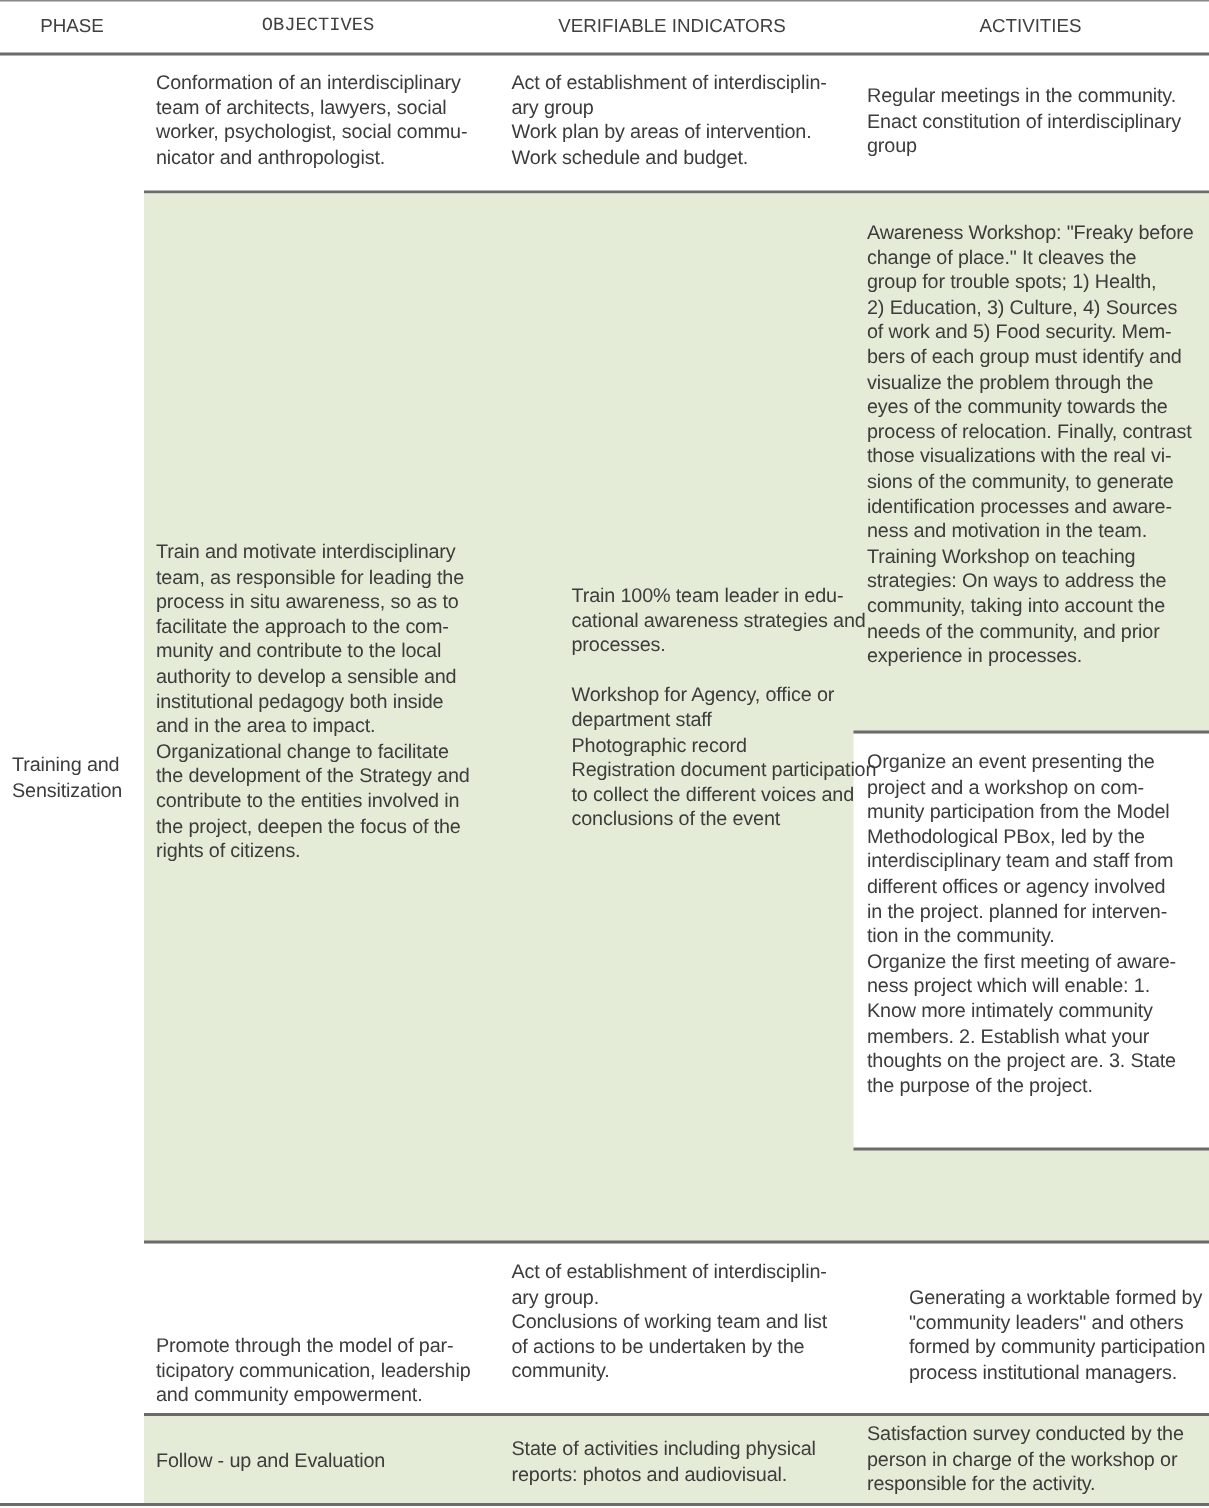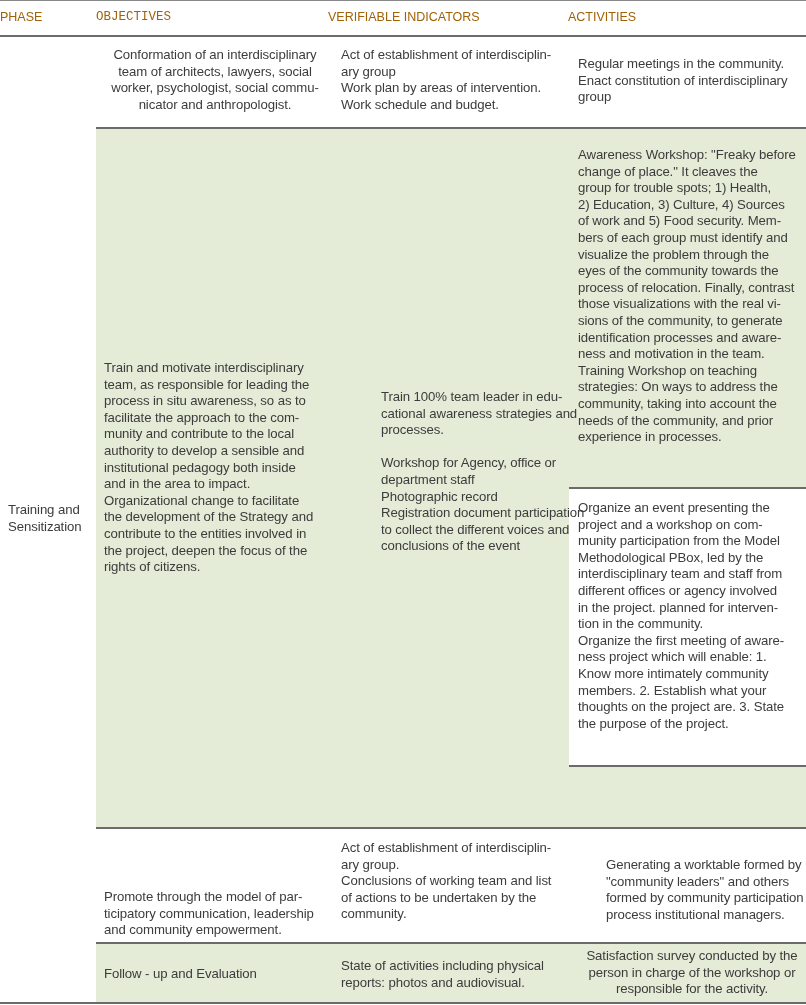--- a/index.html
+++ b/index.html
@@ -1,39 +1,39 @@
 <!DOCTYPE html>
 <html><head>
 <meta charset="utf-8">
 <style>
   * { box-sizing: border-box; margin: 0; padding: 0; }
   html, body { width: 806px; height: 1005px; background: #ffffff; overflow: hidden; }
   body { font-family: "Liberation Sans", "DejaVu Sans", sans-serif; color: #3a3a3a; position: relative; }
   .abs { position: absolute; }
-  .hdr { font-size: 12.5px; color: #a16207; top: 10px; }
+  .hdr { font-size: 12.5px; color: #404040; top: 10px; text-align: center; }
   .hline { position: absolute; height: 2px; background: #6b6b6b; }
   .green { position: absolute; background: #e4ebd6; }
   .white { position: absolute; background: #ffffff; }
   .cell { position: absolute; font-size: 13.2px; line-height: 16.6px; color: #3c3c3c; white-space: pre-line; letter-spacing: -0.1px; }
 </style>
 </head>
 <body>
 
 <div class="hline" style="left:0; top:0; width:806px; height:1px; background:#888;"></div>
 
 <div>
   <div class="abs hdr" style="left:0; width:96px;">PHASE</div>
   <div class="abs hdr" style="left:96px; width:232px;font-family:Liberation Mono, monospace;">OBJECTIVES</div>
   <div class="abs hdr" style="left:328px; width:240px;">VERIFIABLE INDICATORS</div>
   <div class="abs hdr" style="left:568px; width:238px;">ACTIVITIES</div>
 </div>
 <div class="hline" style="left:0; top:35px; width:806px;"></div>
 
 <div>
-  <div class="cell" style="left:104px; top:47px; width:222px;text-align:center;">Conformation of an interdisciplinary
+  <div class="cell" style="left:104px; top:47px; width:222px;">Conformation of an interdisciplinary
 team of architects, lawyers, social
 worker, psychologist, social commu-
 nicator and anthropologist.</div>
   <div class="cell" style="left:341px; top:47px; width:225px;">Act of establishment of interdisciplin-
 ary group
 Work plan by areas of intervention.
 Work schedule and budget.</div>
   <div class="cell" style="left:578px; top:56px; width:226px;">Regular meetings in the community.
 Enact constitution of interdisciplinary
 group</div>
@@ -120,17 +120,17 @@
 formed by community participation
 process institutional managers.</div>
 </div>
 <div class="hline" style="left:96px; top:942px; width:710px;"></div>
 
 <div class="green" style="left:96px; top:944px; width:710px; height:59px;"></div>
 <div>
   <div class="cell" style="left:104px; top:966px; width:226px;">Follow - up and Evaluation</div>
   <div class="cell" style="left:341px; top:958px; width:226px;">State of activities including physical
 reports: photos and audiovisual.</div>
-  <div class="cell" style="left:578px; top:948px; width:228px;text-align:center;">Satisfaction survey conducted by the
+  <div class="cell" style="left:578px; top:948px; width:228px;">Satisfaction survey conducted by the
 person in charge of the workshop or
 responsible for the activity.</div>
 </div>
 <div class="hline" style="left:0; top:1002px; width:806px;"></div>
 
 </body></html>

